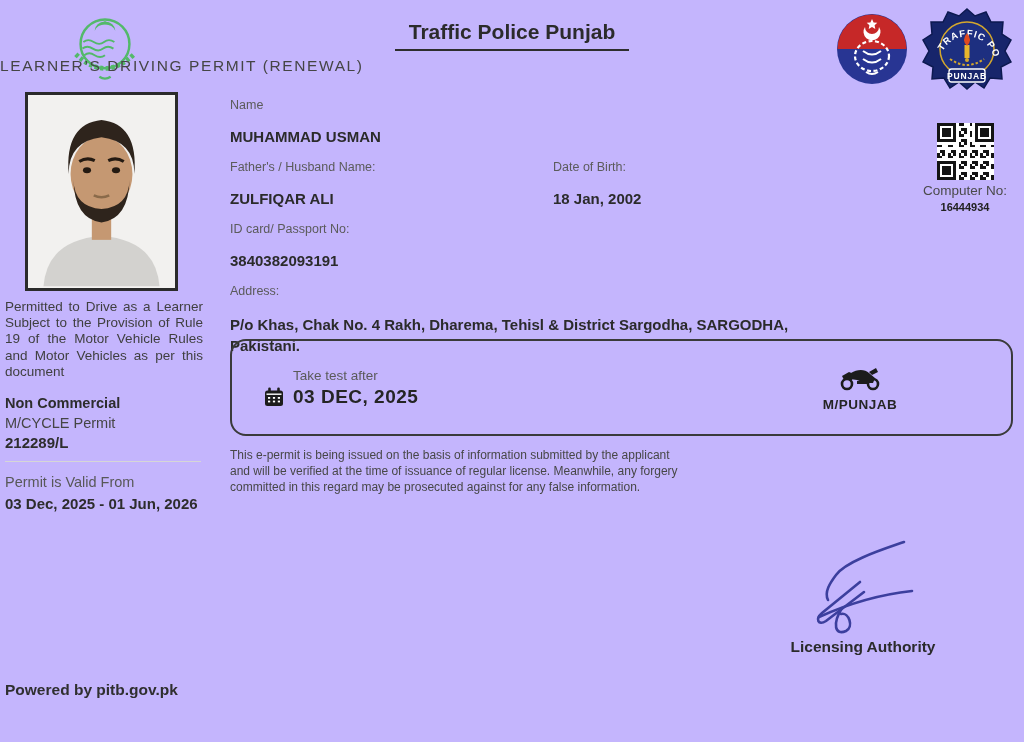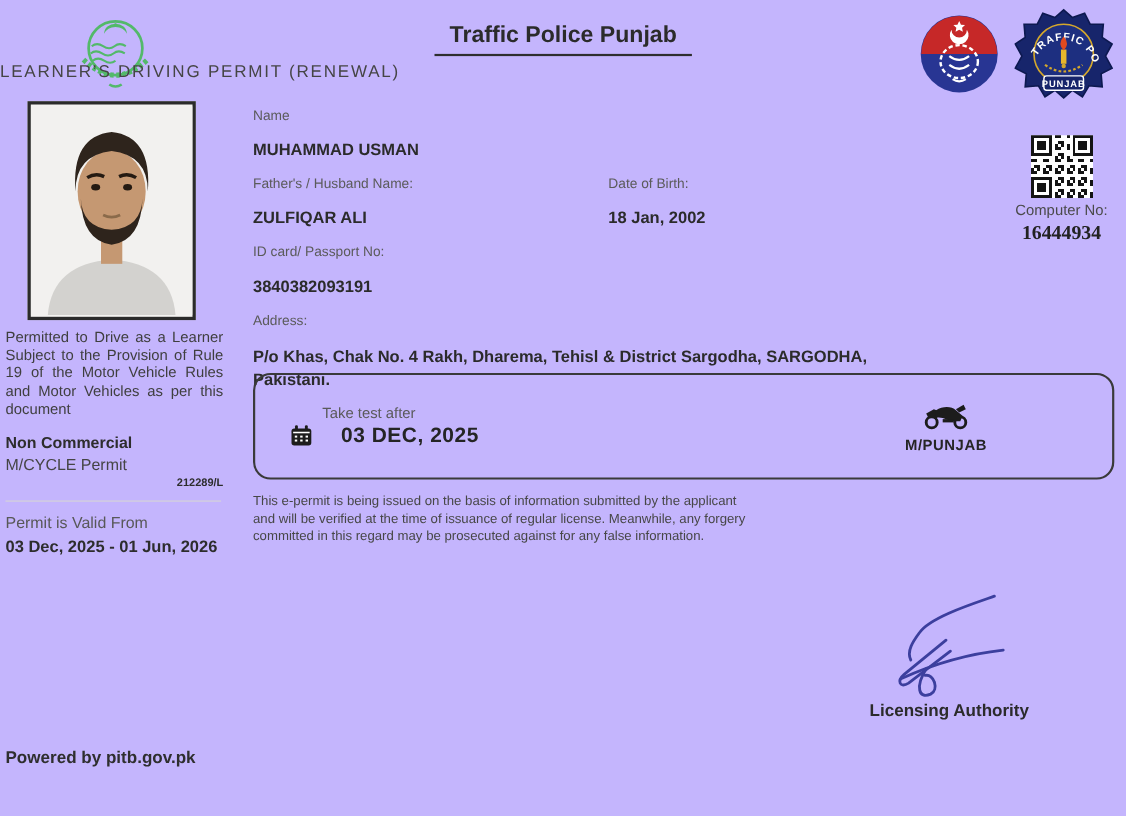--- a/index.html
+++ b/index.html
@@ -18,45 +18,45 @@
 
   
   .photo-frame { position:absolute; left:25px; top:92px; width:153px; height:199px; border:3px solid #2b2b2b; background:#f4f3f1; }
   .photo-frame svg { display:block; width:100%; height:100%; }
 
   
   .left-col { position:absolute; left:5px; top:299px; width:198px; color:#3c3c3c; }
   .permission-text { font-size:13.5px; line-height:1.2; text-align:justify; color:#3f3f3f; }
   .category { margin-top:15px; font-size:14.5px; font-weight:bold; color:#2d2d2d; }
   .permit-type { margin-top:4px; font-size:14.5px; color:#454545; }
-  .permit-number { margin-top:3px; font-size:10px; font-weight:bold; color:#2d2d2d;text-align:right; }
+  .permit-number { margin-top:3px; font-size:15px; font-weight:bold; color:#2d2d2d; }
   .left-divider { margin-top:10px; border:none; border-top:1.5px solid #d6d6d6; width:196px; }
   .validity-label { margin-top:12px; font-size:14.5px; color:#585858; }
   .validity-value { margin-top:3px; font-size:15px; font-weight:bold; color:#2d2d2d; line-height:1.45; }
 
   
   .fields { position:absolute; left:230px; top:98px; width:600px; }
   .field-label { font-size:12.5px; color:#5b5b5b; }
   .field-value { font-size:15px; font-weight:bold; color:#2b2b2b; margin-top:16px; }
   .field-block { margin-bottom:15px; }
   .field-row { display:flex; }
   .field-row .field-block:first-child { width:323px; }
   .address-value { line-height:1.4; }
 
   
   .qr-col { position:absolute; left:918px; top:123px; width:94px; text-align:center; }
   .qr-box { width:57px; height:57px; margin:0 auto; }
   .computer-label { margin-top:2px; font-size:13.5px; color:#4a4a4a; line-height:1.35; }
-  .computer-value { font-size:18px; font-weight:bold; color:#222; margin-top:1px;font-family:Liberation Serif, serif; }
+  .computer-value { font-size:11px; font-weight:bold; color:#222; margin-top:1px; }
 
   
   .test-box { position:absolute; left:230px; top:339px; width:783px; height:97px; border:2px solid #3a3a3a; border-radius:16px; }
   .test-left { position:absolute; left:32px; top:50%; transform:translateY(-50%); }
   .test-label { font-size:13.5px; color:#5a5a5a; margin-left:29px; }
-  .test-date-row { display:flex; align-items:flex-start; gap:26px; margin-top:3px; }
+  .test-date-row { display:flex; align-items:center; gap:9px; margin-top:3px; }
   .test-date { font-size:19px; font-weight:bold; color:#252525; letter-spacing:0.5px; }
   .calendar-icon { width:20px; height:20px; }
   .vehicle-group { position:absolute; right:106px; top:50%; transform:translateY(-50%); width:90px; text-align:center; }
   .moto-icon { width:42px; height:27px; margin:0 auto; }
   .vehicle-label { font-size:13.5px; font-weight:bold; color:#252525; letter-spacing:0.5px; margin-top:6px; }
 
   
   .disclaimer { position:absolute; left:230px; top:447px; width:458px; font-size:12px; line-height:1.34; color:#474747; }
 
   

